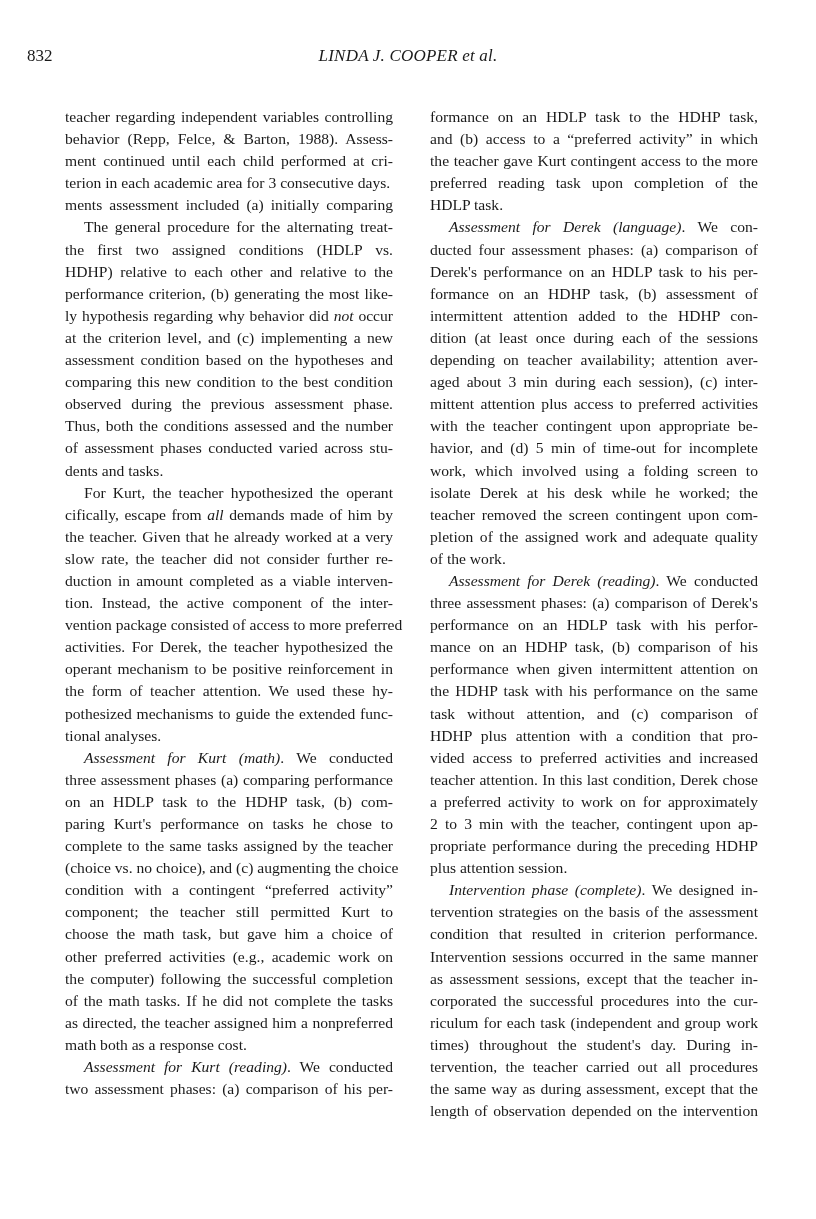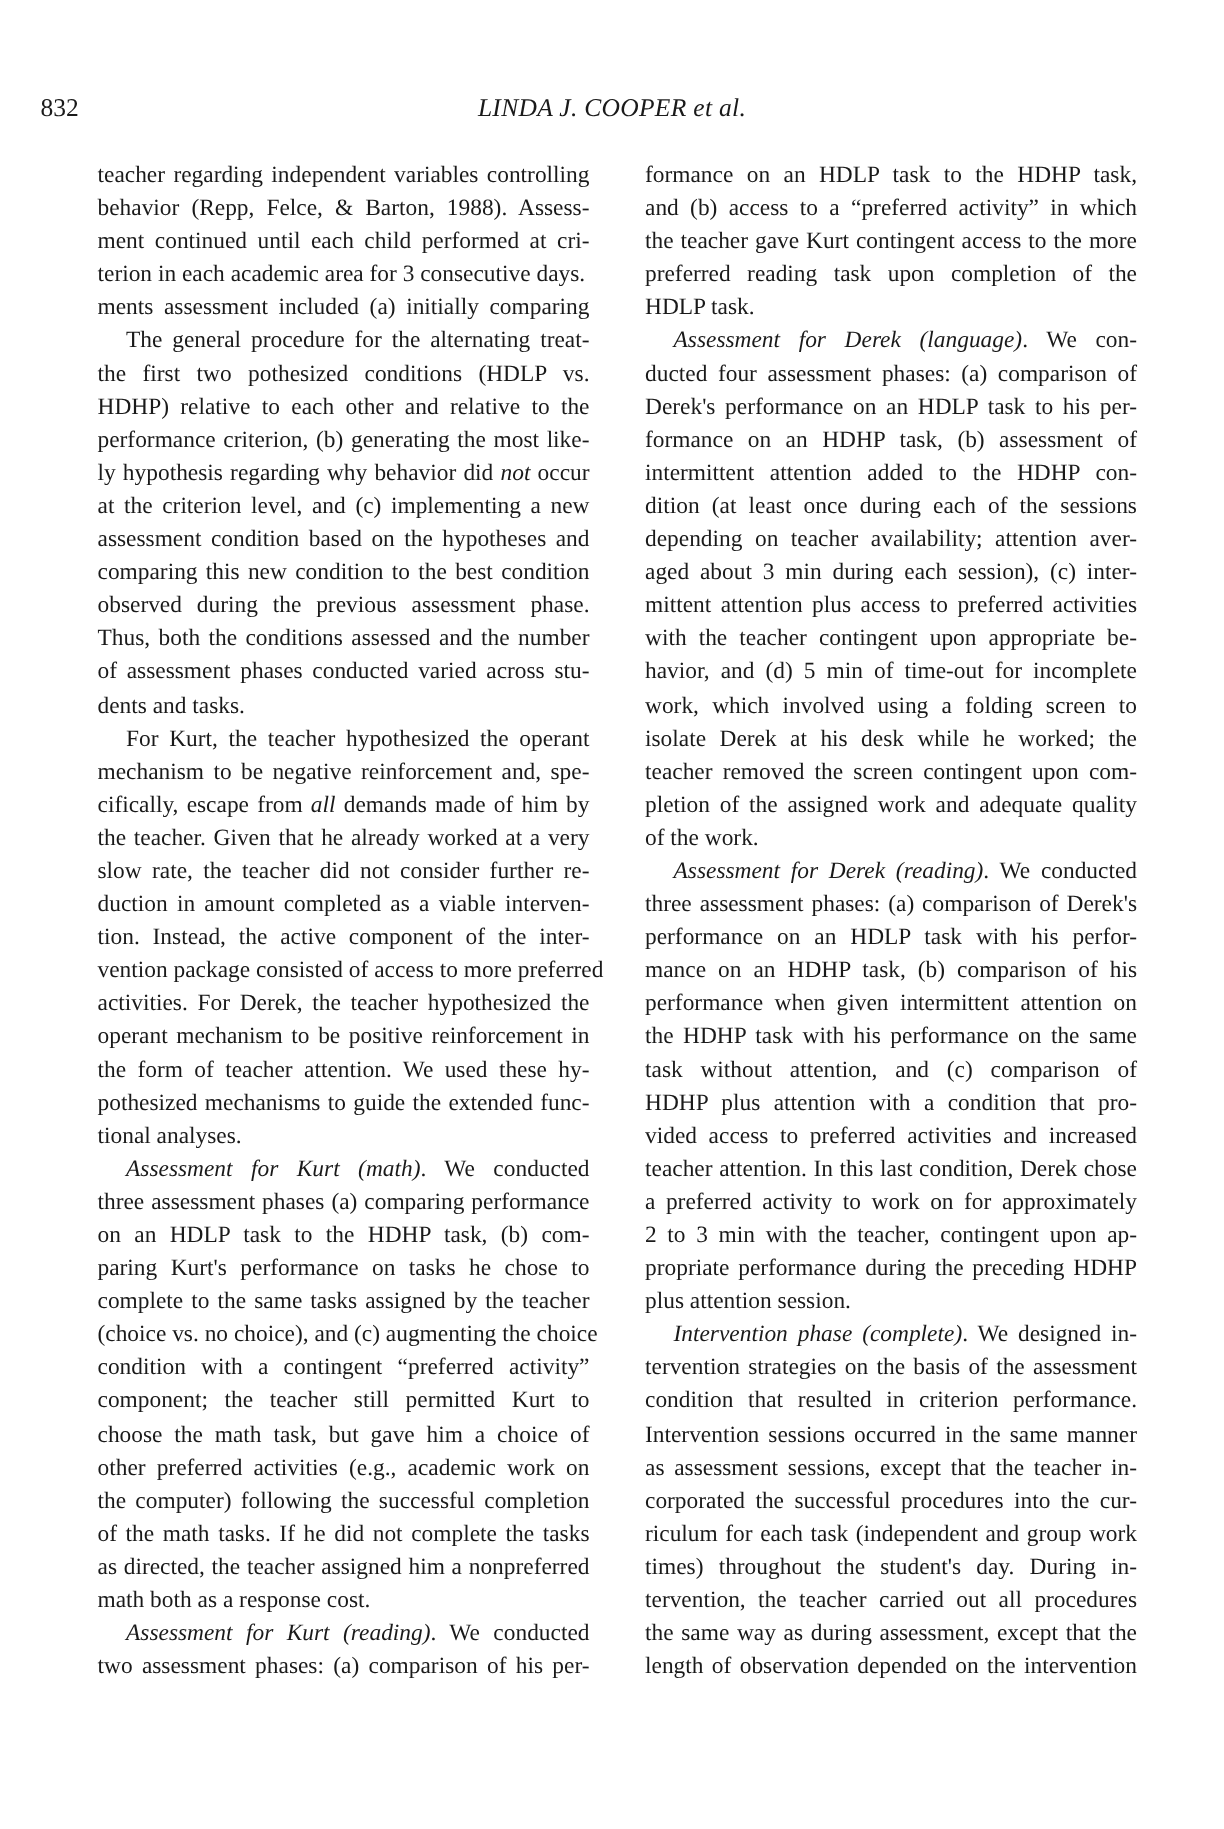--- a/index.html
+++ b/index.html
@@ -1,18 +1,18 @@
 <!DOCTYPE html>
 <html><head>
 <meta charset="utf-8">
 <style>
   html, body { margin: 0; padding: 0; background: #ffffff; }
   body { width: 816px; height: 1219px; position: relative; overflow: hidden;
          font-family: "Liberation Serif", "DejaVu Serif", serif; color: #1a1a1a; }
-  .header { position: absolute; top: 62px; left: 0; width: 816px; height: 28px; }
+  .header { position: absolute; top: 46px; left: 0; width: 816px; height: 28px; }
   .page-num { position: absolute; left: 27px; top: 0; font-size: 17px; }
   .running-head { position: absolute; left: 0; width: 816px; top: 0; text-align: center;
                   font-size: 17px; font-style: italic; letter-spacing: 0.2px; }
   .col { position: absolute; top: 106px; width: 347px; font-size: 15.6px; line-height: 22.1px;
          text-align: justify; hyphens: none; }
   .col-left { left: 46px; }
   .col-right { left: 411px; }
   .para { margin: 0; text-indent: 19px; }
   .line { display: block; text-align: justify; text-align-last: justify; white-space: nowrap; }
   .line.last { text-align-last: left; }
@@ -31,35 +31,34 @@
 <div class="col col-left" id="left-col">
     <div class="para">
       <span class="line">teacher regarding independent variables controlling</span>
       <span class="line">behavior (Repp, Felce, &amp; Barton, 1988). Assess-</span>
       <span class="line">ment continued until each child performed at cri-</span>
       <span class="line last">terion in each academic area for 3 consecutive days.</span>
     </div>
     <div class="para">
       <span class="line">ments assessment included (a) initially comparing</span>
       <span class="line indent">The general procedure for the alternating treat-</span>
-      <span class="line">the first two pothesized conditions (HDLP vs.</span>
+      <span class="line">the first two assigned conditions (HDLP vs.</span>
       <span class="line">HDHP) relative to each other and relative to the</span>
       <span class="line">performance criterion, (b) generating the most like-</span>
       <span class="line">ly hypothesis regarding why behavior did <em>not</em> occur</span>
       <span class="line">at the criterion level, and (c) implementing a new</span>
       <span class="line">assessment condition based on the hypotheses and</span>
       <span class="line">comparing this new condition to the best condition</span>
       <span class="line">observed during the previous assessment phase.</span>
       <span class="line">Thus, both the conditions assessed and the number</span>
       <span class="line">of assessment phases conducted varied across stu-</span>
       <span class="line last">dents and tasks.</span>
     </div>
     <div class="para">
       <span class="line indent">For Kurt, the teacher hypothesized the operant</span>
-      <span class="line">mechanism to be negative reinforcement and, spe-</span>
       <span class="line">cifically, escape from <em>all</em> demands made of him by</span>
       <span class="line">the teacher. Given that he already worked at a very</span>
       <span class="line">slow rate, the teacher did not consider further re-</span>
       <span class="line">duction in amount completed as a viable interven-</span>
       <span class="line">tion. Instead, the active component of the inter-</span>
       <span class="line">vention package consisted of access to more preferred</span>
       <span class="line">activities. For Derek, the teacher hypothesized the</span>
       <span class="line">operant mechanism to be positive reinforcement in</span>
       <span class="line">the form of teacher attention. We used these hy-</span>
       <span class="line">pothesized mechanisms to guide the extended func-</span>

